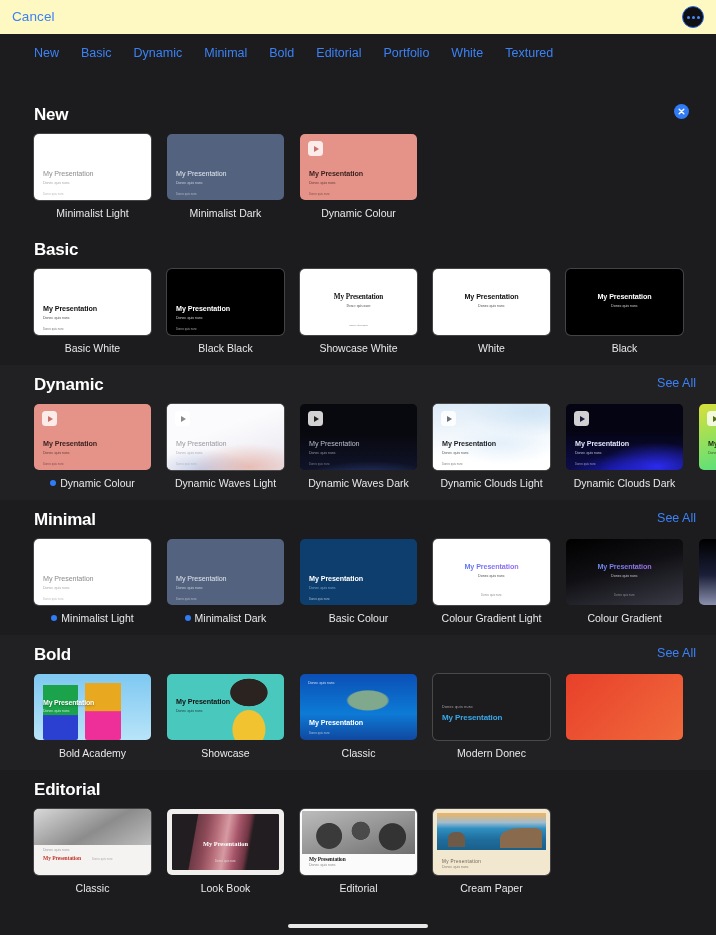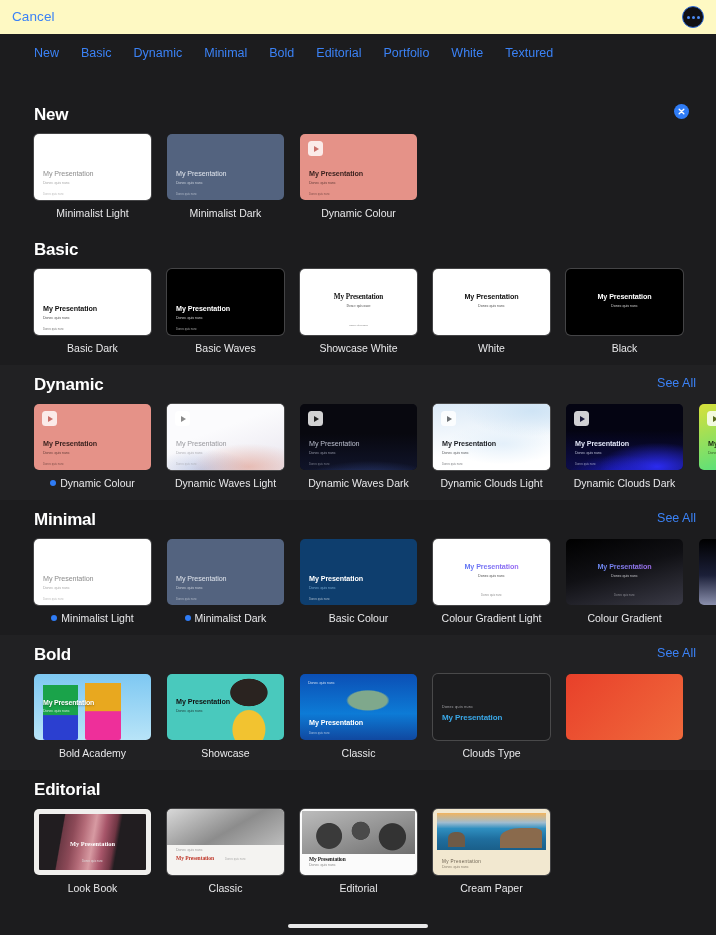--- a/index.html
+++ b/index.html
@@ -186,34 +186,34 @@
 
         <div class="tile">
           <div class="thumb bordered" style="background:#fff">
             <div class="sl" style="color:#121212">
               <div class="t">My Presentation</div>
               <div class="s">Donec quis nunc</div>
               <div class="f">Donec quis nunc</div>
             </div>
           </div>
           <div class="caption">
-              <span>Basic Dark</span>
+              <span>Basic White</span>
             </div>
         </div>
 
         <div class="tile">
           <div class="thumb bordered" style="background:#000">
             <div class="sl" style="color:#fff">
               <div class="t">My Presentation</div>
               <div class="s">Donec quis nunc</div>
               <div class="f">Donec quis nunc</div>
             </div>
           </div>
           <div class="caption">
-              <span>Basic Waves</span>
+              <span>Black Black</span>
             </div>
         </div>
 
         <div class="tile">
           <div class="thumb bordered" style="background:#fff">
             <div class="sl center mid serif" style="color:#111">
               <div class="t">My Presentation</div>
               <div class="s">Donec quis nunc</div>
               <div class="f">Donec quis nunc</div>
             </div>
@@ -509,65 +509,65 @@
         </div>
 
         <div class="tile">
           <div class="thumb bordered" style="background:#1c1c1e">
             <div class="sl mid">
               <div class="s" style="bottom:31px;color:#cfcfd4;letter-spacing:.3px">Donec quis nunc</div>
               <div class="t" style="bottom:18px;font-size:8px;color:#3aa8e8;letter-spacing:-.1px">My Presentation</div>
             </div>
           </div>
           <div class="caption">
-              <span>Clouds Type</span>
+              <span>Modern Donec</span>
             </div>
         </div>
 
         <div class="tile">
           <div class="thumb" style="background:linear-gradient(135deg,#e8402a,#f06a3c)"></div>
           <div class="caption">
               <span></span>
             </div>
         </div>
       </div>
     </div>
 
     <div class="section plain">
       <div class="sec-head">
         <div class="sec-title">Editorial</div>
       </div>
       <div class="row">
 
+
+        <div class="tile">
+          <div class="thumb bordered" style="background:#f4f3f1">
+            <div class="ph" style="inset:0 0 46% 0;background:linear-gradient(150deg,#d9d9d9,#8c8c8c 55%,#bdbdbd)"></div>
+            <div class="sl" style="color:#c0392b">
+              <div class="s" style="bottom:23px;color:#888">Donec quis nunc</div>
+              <div class="t serif" style="bottom:14px;font-size:5.6px">My Presentation</div>
+              <div class="f" style="left:58px;bottom:14px;color:#777;width:48px">Donec quis nunc</div>
+            </div>
+          </div>
+          <div class="caption">
+              <span>Classic</span>
+            </div>
+        </div>
 
         <div class="tile">
           <div class="thumb" style="background:#f0efed;padding:5px">
             <div class="ph" style="inset:5px;background:#211d20;border-radius:1px;overflow:hidden">
               <div class="ph" style="background:
                 linear-gradient(100deg, transparent 22%, #6e3a46 23%, #8d4a58 32%, #b56c79 41%, #d79aa2 50%, #a8566a 59%, #6f3543 68%, transparent 72%);"></div>
               <div style="position:absolute;left:0;right:0;top:46%;text-align:center;font-size:6.4px;color:#fff;font-family:'Liberation Serif',serif;font-weight:bold">My Presentation</div>
               <div style="position:absolute;left:0;right:0;bottom:7px;text-align:center;font-size:2.8px;color:#ddd">Donec quis nunc</div>
             </div>
           </div>
           <div class="caption">
               <span>Look Book</span>
-            </div>
-        </div>
-
-        <div class="tile">
-          <div class="thumb bordered" style="background:#f4f3f1">
-            <div class="ph" style="inset:0 0 46% 0;background:linear-gradient(150deg,#d9d9d9,#8c8c8c 55%,#bdbdbd)"></div>
-            <div class="sl" style="color:#c0392b">
-              <div class="s" style="bottom:23px;color:#888">Donec quis nunc</div>
-              <div class="t serif" style="bottom:14px;font-size:5.6px">My Presentation</div>
-              <div class="f" style="left:58px;bottom:14px;color:#777;width:48px">Donec quis nunc</div>
-            </div>
-          </div>
-          <div class="caption">
-              <span>Classic</span>
             </div>
         </div>
 
         <div class="tile">
           <div class="thumb bordered" style="background:#fbfbfb">
             <div class="ph" style="inset:2px 2px 32% 2px;background:
               radial-gradient(circle at 24% 58%, #3a3a3a 14%, transparent 15%),
               radial-gradient(circle at 52% 46%, #4a4a4a 14%, transparent 15%),
               radial-gradient(circle at 80% 60%, #333 14%, transparent 15%),
               linear-gradient(160deg,#bcbcbc,#6e6e6e);"></div>

